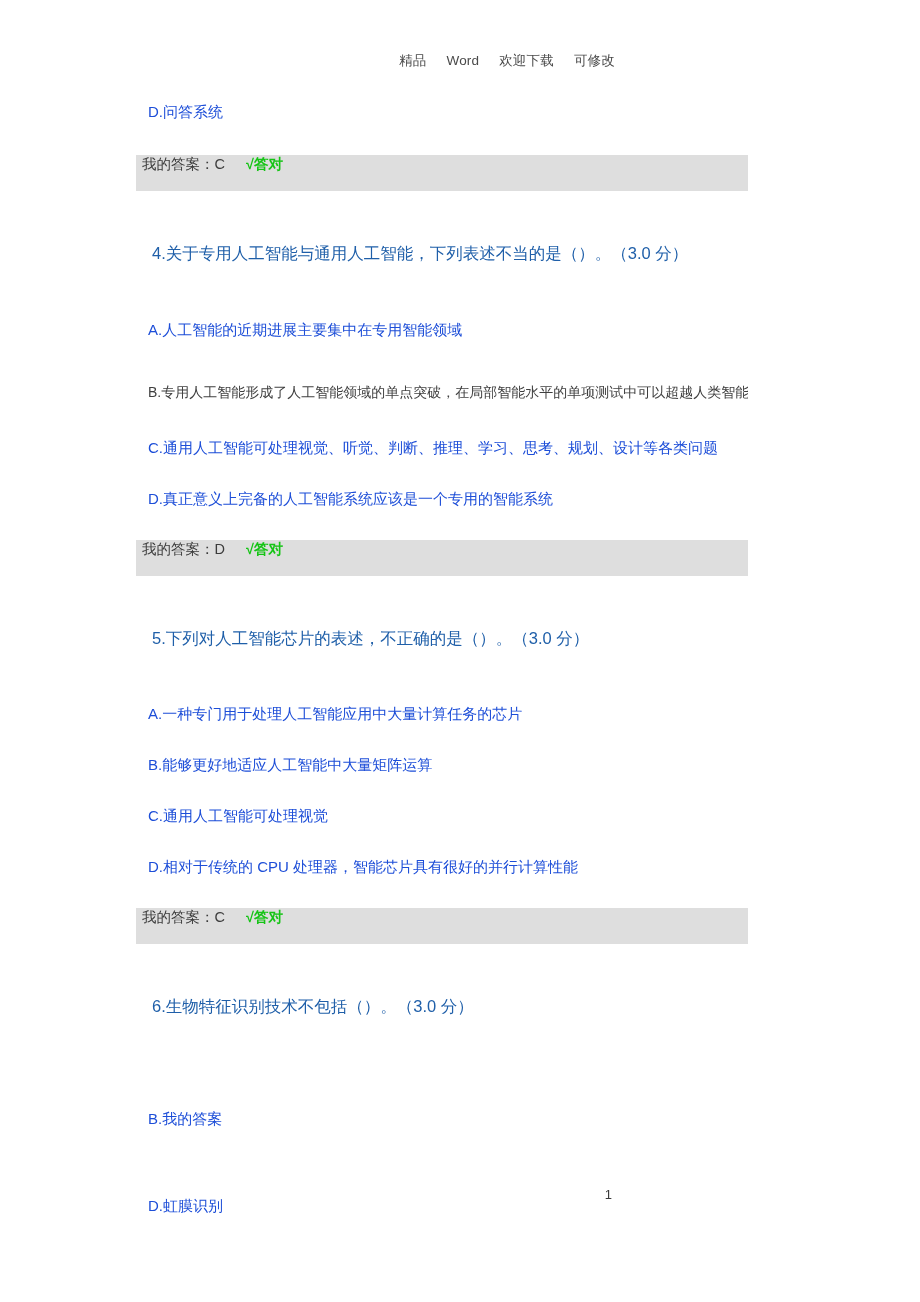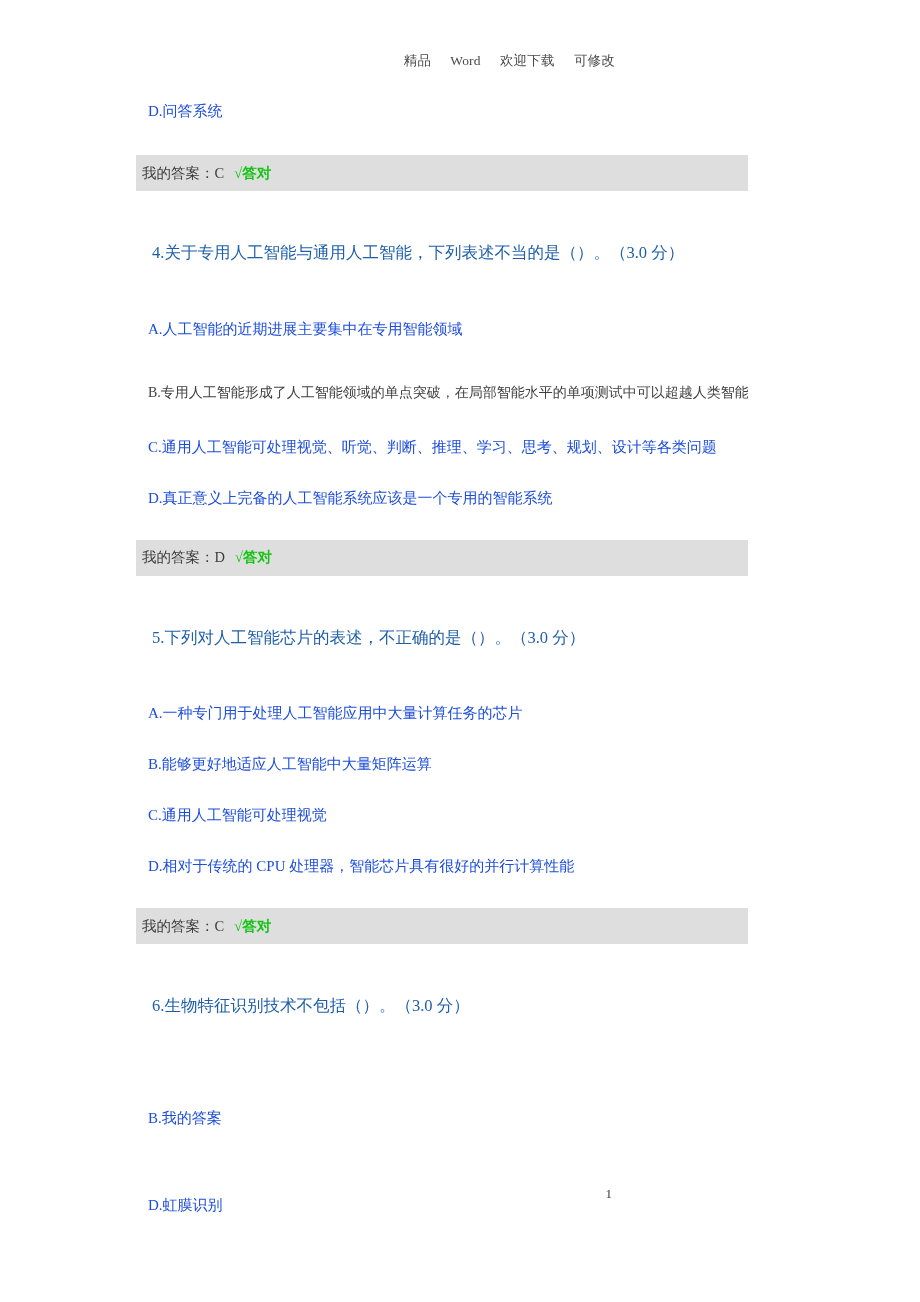--- a/index.html
+++ b/index.html
@@ -12,21 +12,20 @@
     font-family: "Liberation Sans", "DejaVu Sans", sans-serif;
     color: #3a3a3a;
   }
   .page {
     position: relative;
     width: 748px;
     height: 1302px;
     background: #ffffff;
     overflow: hidden;
     box-sizing: border-box;
-    font-family: Liberation Serif, serif;
   }
   
   .doc-header {
     position: absolute;
     top: 52px;
     right: 133px;
     font-size: 13.5px;
     color: #4a4a4a;
     letter-spacing: 0.2px;
     white-space: nowrap;
@@ -64,35 +63,35 @@
   .spacer-36 { height: 36px; }
   .spacer-38 { height: 38px; }
   .spacer-44 { height: 44px; }
 
   
   .answer-bar {
     width: 649px;
     height: 36px;
     background: #dedede;
     display: flex;
-    align-items: center;
+    align-items: flex-start;
     box-sizing: border-box;
     padding-left: 6px;
     margin: 0;
   }
   .answer-label {
     font-size: 14.5px;
     color: #3c3c3c;
     white-space: nowrap;
   }
   .answer-mark {
     font-size: 14.5px;
     font-weight: bold;
     color: #16c416;
-    margin-left: 10px;
+    margin-left: 21px;
     white-space: nowrap;
   }
 
   
   .q-title {
     font-size: 16.5px;
     color: #1f5fa9;
     line-height: 1;
     white-space: nowrap;
     margin: 16px;

